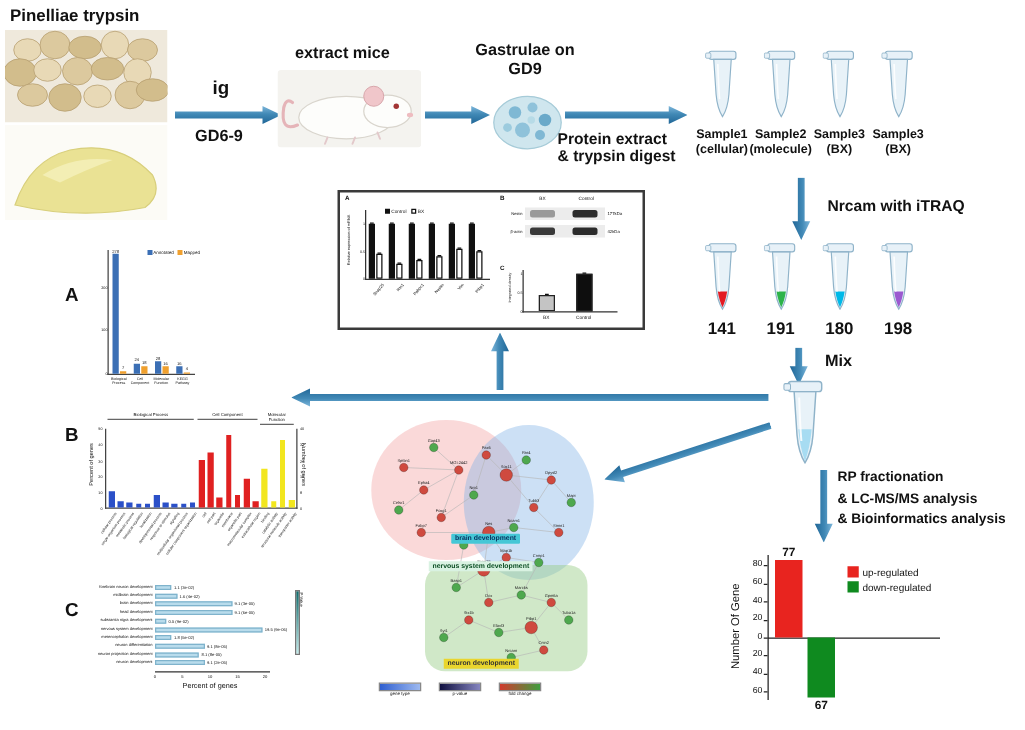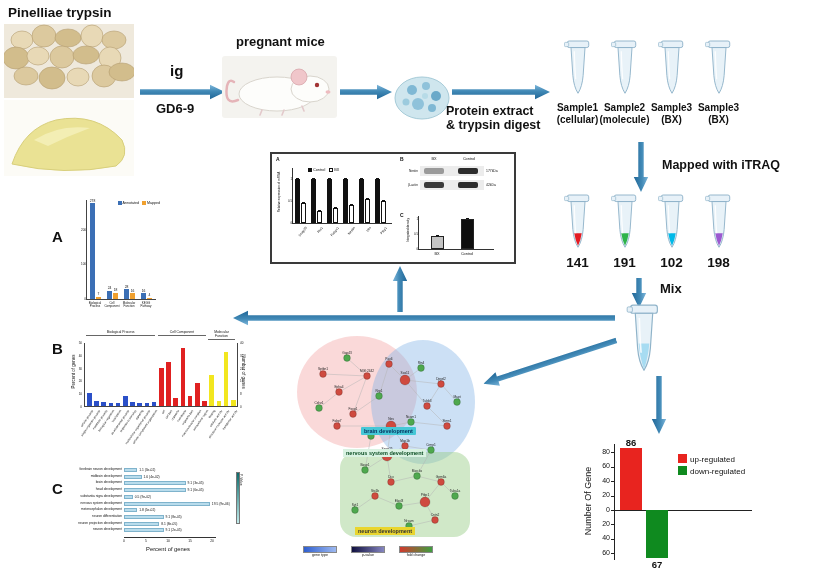--- a/index.html
+++ b/index.html
@@ -42,33 +42,35 @@
   <div class="abs" id="powderImg" style="left:4px;top:100px"><svg width="130" height="76">
 <rect width="130" height="76" fill="#fcfbf6"></rect>
 <path d="M8,64 Q20,28 52,20 Q92,12 118,40 Q126,56 112,66 Q60,76 8,64 Z" fill="#eae294" stroke="#d8cf7c" stroke-width="1"></path>
 <path d="M30,40 Q55,24 86,28 Q64,36 44,46 Z" fill="#f3eeb4"></path>
       </svg></div>
 
   <div class="arrow" style="left:140px;top:84px;width:85px"></div>
   <div class="abs b" style="left:170px;top:62px;font-size:15px">ig</div>
   <div class="abs b" style="left:156px;top:101px;font-size:13px">GD6-9</div>
 
-  <div class="abs b" style="left:236px;top:34px;font-size:13px">pregnant mice</div>
+  <div class="abs b" style="left:236px;top:34px;font-size:13px">extract mice</div>
   <div class="abs" id="mouseImg" style="left:222px;top:56px"><svg width="115" height="62">
 <rect width="115" height="62" rx="3" fill="#f4f3ef"></rect>
 <path d="M16,44 Q2,50 5,30 Q7,22 12,26" fill="none" stroke="#e5b4b8" stroke-width="2.5" stroke-linecap="round"></path>
 <ellipse cx="55" cy="38" rx="38" ry="17" fill="#fdfdfb" stroke="#d9d5cd"></ellipse>
 <ellipse cx="88" cy="33" rx="19" ry="13" fill="#fdfdfb" stroke="#d9d5cd"></ellipse>
 <circle cx="77" cy="21" r="8" fill="#f0c6ca" stroke="#d8a6ab" stroke-width="0.8"></circle>
 <circle cx="95" cy="29" r="2.2" fill="#a23434"></circle>
 <ellipse cx="106" cy="36" rx="2.5" ry="1.8" fill="#eebcc0"></ellipse>
 <path d="M40,54 l-2,5 M62,54 l-2,5 M80,50 l2,5" stroke="#e3c9cb" stroke-width="1.6" stroke-linecap="round"></path>
       </svg></div>
 
   <div class="arrow" style="left:340px;top:84px;width:52px"></div>
+  <div class="abs b pre ctr" style="left:378px;top:32px;width:84px;font-size:13px">Gastrulae on
+GD9</div>
   <div class="abs" id="gastrulaImg" style="left:392px;top:74px"><svg width="60" height="48">
 <ellipse cx="30" cy="24" rx="27" ry="21" fill="#cfe6ee" stroke="#a6cbd8"></ellipse>
 <circle cx="20" cy="16" r="5" fill="#7fb8d4"></circle>
         <circle cx="34" cy="12" r="4" fill="#8fc2da"></circle>
 <circle cx="44" cy="22" r="5" fill="#6aa9c9"></circle>
         <circle cx="26" cy="30" r="6" fill="#8fc2da"></circle>
 <circle cx="40" cy="34" r="4" fill="#7fb8d4"></circle>
         <circle cx="14" cy="28" r="3.5" fill="#9ccbde"></circle>
 <circle cx="33" cy="22" r="3" fill="#b7dbe7"></circle>
       </svg></div>
@@ -112,21 +114,21 @@
 (cellular)</div>
       <div class="pre ctr b" style="font-size:10px;line-height:1.15">Sample2
 (molecule)</div>
       <div class="pre ctr b" style="font-size:10px;line-height:1.15">Sample3
 (BX)</div>
       <div class="pre ctr b" style="font-size:10px;line-height:1.15">Sample3
 (BX)</div>
     </div>
 
   <div class="arrow" style="left:616px;top:159px;width:50px;transform:rotate(90deg)"></div>
-  <div class="abs b" style="left:662px;top:158px;font-size:12.5px">Mapped with iTRAQ</div>
+  <div class="abs b" style="left:662px;top:158px;font-size:12.5px">Nrcam with iTRAQ</div>
 
   <div class="abs grid4" id="itraqTubes" style="left:554px;top:194px">
       <div><svg width="28" height="58" viewBox="0 0 30 62">
   <rect x="3.5" y="1" width="23" height="7" rx="2" fill="#e7f1f8" stroke="#8fb3c9"></rect>
   <rect x="0.5" y="2.5" width="4.5" height="4.5" rx="1" fill="#e7f1f8" stroke="#8fb3c9" stroke-width="0.7"></rect>
   <path d="M7.5,8 L22.5,8 L20.5,38 Q19.5,50 15,57 Q10.5,50 9.5,38 Z" fill="rgba(213,232,243,0.55)" stroke="#8fb3c9"></path>
   <path d="M11,42 L19,42 Q17.8,50 15,55.5 Q12.2,50 11,42 Z" fill="#e31b23"></path>
   <path d="M11,12 Q11.5,30 12.5,42" stroke="rgba(255,255,255,0.85)" stroke-width="1.4" fill="none"></path>
   </svg></div>
       <div><svg width="28" height="58" viewBox="0 0 30 62">
@@ -147,37 +149,40 @@
   <rect x="3.5" y="1" width="23" height="7" rx="2" fill="#e7f1f8" stroke="#8fb3c9"></rect>
   <rect x="0.5" y="2.5" width="4.5" height="4.5" rx="1" fill="#e7f1f8" stroke="#8fb3c9" stroke-width="0.7"></rect>
   <path d="M7.5,8 L22.5,8 L20.5,38 Q19.5,50 15,57 Q10.5,50 9.5,38 Z" fill="rgba(213,232,243,0.55)" stroke="#8fb3c9"></path>
   <path d="M11,42 L19,42 Q17.8,50 15,55.5 Q12.2,50 11,42 Z" fill="#9b59d0"></path>
   <path d="M11,12 Q11.5,30 12.5,42" stroke="rgba(255,255,255,0.85)" stroke-width="1.4" fill="none"></path>
   </svg></div>
     </div>
   <div class="abs grid4 b" id="itraqNumbers" style="left:554px;top:255px;font-size:13.5px">
       <div>141</div>
       <div>191</div>
-      <div>102</div>
+      <div>180</div>
       <div>198</div>
     </div>
 
   <div class="arrow" style="left:624px;top:285px;width:30px;transform:rotate(90deg)"></div>
   <div class="abs b" style="left:660px;top:281px;font-size:13px">Mix</div>
   <div class="abs" id="mixTube" style="left:625px;top:304px"><svg width="38" height="72" viewBox="0 0 30 62">
   <rect x="3.5" y="1" width="23" height="7" rx="2" fill="#e7f1f8" stroke="#8fb3c9"></rect>
   <rect x="0.5" y="2.5" width="4.5" height="4.5" rx="1" fill="#e7f1f8" stroke="#8fb3c9" stroke-width="0.7"></rect>
   <path d="M7.5,8 L22.5,8 L20.5,38 Q19.5,50 15,57 Q10.5,50 9.5,38 Z" fill="rgba(213,232,243,0.55)" stroke="#8fb3c9"></path>
   <path d="M10.4,34 L19.6,34 Q18.4,47 15,56 Q11.6,47 10.4,34 Z" fill="#a7dcf2"></path>
   <path d="M11,12 Q11.5,30 12.5,42" stroke="rgba(255,255,255,0.85)" stroke-width="1.4" fill="none"></path>
   </svg></div>
 
   <div class="arrow" style="left:233px;top:310px;width:382px;transform:rotate(180deg)"></div>
   <div class="arrow" style="left:480px;top:354px;width:140px;transform:rotate(162deg)"></div>
   <div class="arrow" style="left:630px;top:397px;width:58px;transform:rotate(90deg)"></div>
+  <div class="abs b pre" style="left:670px;top:374px;font-size:11px;line-height:1.5">RP fractionation
+&amp; LC-MS/MS analysis
+&amp; Bioinformatics analysis</div>
   <div class="arrow" style="left:377px;top:281px;width:46px;transform:rotate(-90deg)"></div>
 
   <div class="abs b" style="left:52px;top:228px;font-size:15px">A</div>
   <div class="abs" id="panelA" style="left:76px;top:190px;width:84px;height:140px">
       <div class="abs" style="right:0;top:0"><span class="lgi"><span class="sw" style="background:#3b6fb5"></span>Annotated</span><span class="lgi"><span class="sw" style="background:#f0a02e"></span>Mapped</span></div>
       <div class="abs" style="left:10px;top:10px;width:70px;height:100px;border-left:0.8px solid #444;border-bottom:0.8px solid #444">
         <div class="abs" style="left:3px;bottom:0;width:5px;height:96px;background:#3b6fb5"></div>
         <div class="abs ctr" style="left:0px;bottom:96.5px;width:11px;font-size:3.3px">278</div>
         <div class="abs" style="left:9px;bottom:0;width:5px;height:2.41726618705036px;background:#f0a02e"></div>
         <div class="abs ctr" style="left:6px;bottom:2.91726618705036px;width:11px;font-size:3.3px">7</div>
@@ -518,19 +523,19 @@
       <div class="abs" style="left:37px;top:61.6px;width:3px;border-top:.8px solid #222"></div>
       <div class="abs" style="left:19px;top:71.5px;width:17px;font-size:7px;text-align:right">0</div>
       <div class="abs" style="left:37px;top:76px;width:3px;border-top:.8px solid #222"></div>
       <div class="abs" style="left:19px;top:85.9px;width:17px;font-size:7px;text-align:right">20</div>
       <div class="abs" style="left:37px;top:90.4px;width:3px;border-top:.8px solid #222"></div>
       <div class="abs" style="left:19px;top:100.3px;width:17px;font-size:7px;text-align:right">40</div>
       <div class="abs" style="left:37px;top:104.8px;width:3px;border-top:.8px solid #222"></div>
       <div class="abs" style="left:19px;top:114.69999999999999px;width:17px;font-size:7px;text-align:right">60</div>
       <div class="abs" style="left:37px;top:119.19999999999999px;width:3px;border-top:.8px solid #222"></div>
       <div class="abs" style="left:46px;top:14.080000000000005px;width:22px;height:61.919999999999995px;background:#e8241f"></div>
-      <div class="abs ctr b" style="left:46px;top:3.0800000000000054px;width:22px;font-size:9.5px">86</div>
+      <div class="abs ctr b" style="left:46px;top:3.0800000000000054px;width:22px;font-size:9.5px">77</div>
       <div class="abs" style="left:72px;top:76px;width:22px;height:48.239999999999995px;background:#0f8a1f"></div>
       <div class="abs ctr b" style="left:72px;top:125.24px;width:22px;font-size:9.5px">67</div>
       <div class="abs" style="left:104px;top:14px"><span style="display:inline-block;width:9px;height:9px;background:#e8241f;vertical-align:-1px"></span><span style="font-size:8px;margin-left:3px">up-regulated</span></div>
       <div class="abs" style="left:104px;top:26px"><span style="display:inline-block;width:9px;height:9px;background:#0f8a1f;vertical-align:-1px"></span><span style="font-size:8px;margin-left:3px">down-regulated</span></div>
     </div>
 </div>
 
 </body></html>

